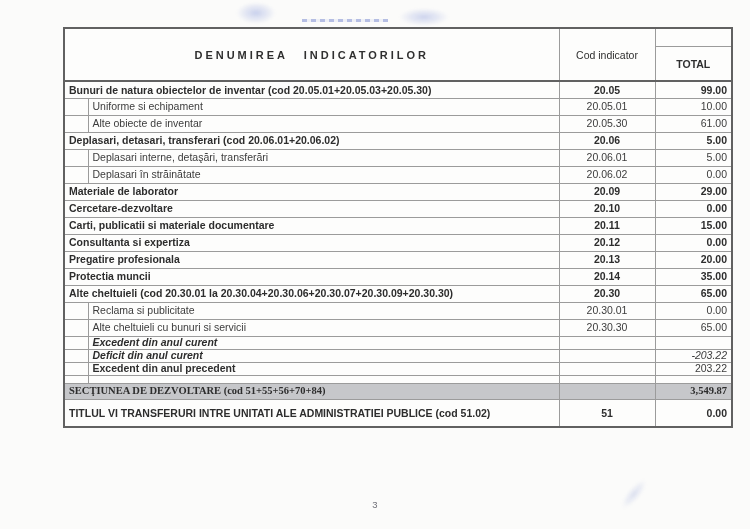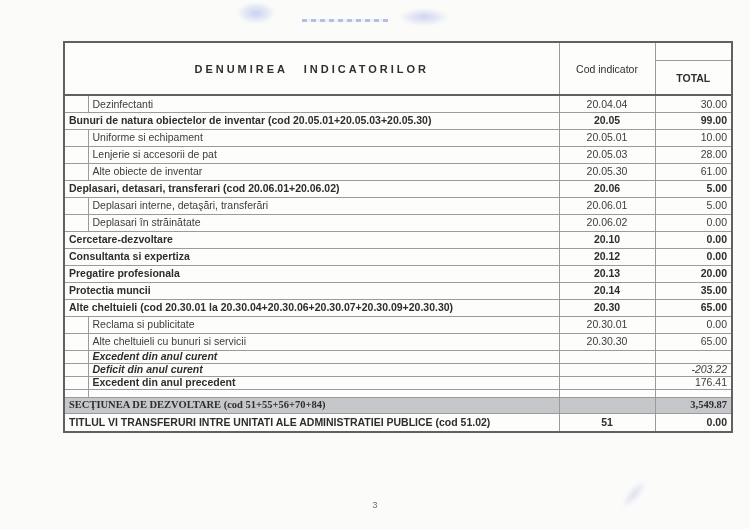--- a/index.html
+++ b/index.html
@@ -31,21 +31,21 @@
   .artifact-blob3 {
     left: 628px; top: 476px; width: 12px; height: 36px;
     background: radial-gradient(ellipse at center, rgba(130,148,210,0.28), rgba(130,148,210,0) 70%);
     transform: rotate(40deg);
     filter: blur(1.5px);
   }
 
   
   table.indicators {
     position: absolute;
-    left: 63px; top: 41px;
+    left: 63px; top: 27px;
     width: 668px;
     border-collapse: collapse;
     table-layout: fixed;
     border: 2px solid var(--outer-border, #616161);
     background: #fdfdfc;
   }
   col.c-indent { width: 24px; }
   col.c-name   { width: 471px; }
   col.c-cod    { width: 96px; }
   col.c-total  { width: 77px; }
@@ -70,21 +70,21 @@
     height: 33px; display: flex; align-items: center; justify-content: center;
     font-size: 10.5px; font-weight: bold; color: #2f2f2f;
   }
 
   
   tbody tr { height: 17px; }
   tbody tr:nth-child(16), tbody tr:nth-child(17) { height: 14px; font-style: italic; }
   tbody tr.sub-bold { height: 13px; margin-left: 20px; }
   tbody tr.spacer { height: 8px; }
   tbody tr.section { height: 16px; font-family: Liberation Serif, serif; }
-  tbody tr.title { height: 19px; }
+  tbody tr.title { height: 28px; }
 
   td { font-size: 10.5px; color: #3c3c3c; line-height: 1; }
   td.name { text-align: left; padding: 0 3px 0 4px; }
   td.cod  { text-align: center; }
   td.total { text-align: right; padding-right: 4px; }
 
   tr.category td.name, tr.category td.cod, tr.category td.total,
   tr.title td.name, tr.title td.cod, tr.title td.total,
   tr.section td.name, tr.section td.total,
   tr.sub-bold td.name {
@@ -118,45 +118,33 @@
     <tr>
       <th colspan="2" class="th-den">DENUMIREA INDICATORILOR</th>
       <th class="th-cod">Cod indicator</th>
       <th class="th-total">
         <div class="total-spacer"></div>
         <div class="total-label">TOTAL</div>
       </th>
     </tr>
   </thead>
   <tbody>
-      <tr class="sub">
-        <td class="indent"></td>
-        <td class="name">Dezinfectanti</td>
-        <td class="cod">20.04.04</td>
-        <td class="total">30.00</td>
-      </tr>
       <tr class="category">
         <td class="name" colspan="2">Bunuri de natura obiectelor de inventar  (cod 20.05.01+20.05.03+20.05.30)</td>
         <td class="cod">20.05</td>
         <td class="total">99.00</td>
       </tr>
       <tr class="sub">
         <td class="indent"></td>
         <td class="name">Uniforme si echipament</td>
         <td class="cod">20.05.01</td>
         <td class="total">10.00</td>
       </tr>
       <tr class="sub">
         <td class="indent"></td>
-        <td class="name">Lenjerie si accesorii de pat</td>
-        <td class="cod">20.05.03</td>
-        <td class="total">28.00</td>
-      </tr>
-      <tr class="sub">
-        <td class="indent"></td>
         <td class="name">Alte obiecte de inventar</td>
         <td class="cod">20.05.30</td>
         <td class="total">61.00</td>
       </tr>
       <tr class="category">
         <td class="name" colspan="2">Deplasari, detasari, transferari  (cod 20.06.01+20.06.02)</td>
         <td class="cod">20.06</td>
         <td class="total">5.00</td>
       </tr>
       <tr class="sub">
@@ -165,23 +153,33 @@
         <td class="cod">20.06.01</td>
         <td class="total">5.00</td>
       </tr>
       <tr class="sub">
         <td class="indent"></td>
         <td class="name">Deplasari în străinătate</td>
         <td class="cod">20.06.02</td>
         <td class="total">0.00</td>
       </tr>
       <tr class="category">
+        <td class="name" colspan="2">Materiale de laborator</td>
+        <td class="cod">20.09</td>
+        <td class="total">29.00</td>
+      </tr>
+      <tr class="category">
         <td class="name" colspan="2">Cercetare-dezvoltare</td>
         <td class="cod">20.10</td>
         <td class="total">0.00</td>
+      </tr>
+      <tr class="category">
+        <td class="name" colspan="2">Carti, publicatii si materiale documentare</td>
+        <td class="cod">20.11</td>
+        <td class="total">15.00</td>
       </tr>
       <tr class="category">
         <td class="name" colspan="2">Consultanta si expertiza</td>
         <td class="cod">20.12</td>
         <td class="total">0.00</td>
       </tr>
       <tr class="category">
         <td class="name" colspan="2">Pregatire profesionala</td>
         <td class="cod">20.13</td>
         <td class="total">20.00</td>
@@ -217,21 +215,21 @@
       <tr class="sub-bold">
         <td class="indent"></td>
         <td class="name">Deficit din anul curent</td>
         <td class="cod"></td>
         <td class="total">-203.22</td>
       </tr>
       <tr class="sub-bold">
         <td class="indent"></td>
         <td class="name">Excedent din anul precedent</td>
         <td class="cod"></td>
-        <td class="total">176.41</td>
+        <td class="total">203.22</td>
       </tr>
       <tr class="spacer">
         <td class="indent"></td>
         <td class="name"></td>
         <td class="cod"></td>
         <td class="total"></td>
       </tr>
       <tr class="section">
         <td class="name" colspan="2">SECŢIUNEA DE DEZVOLTARE (cod 51+55+56+70+84)</td>
         <td class="cod"></td>

